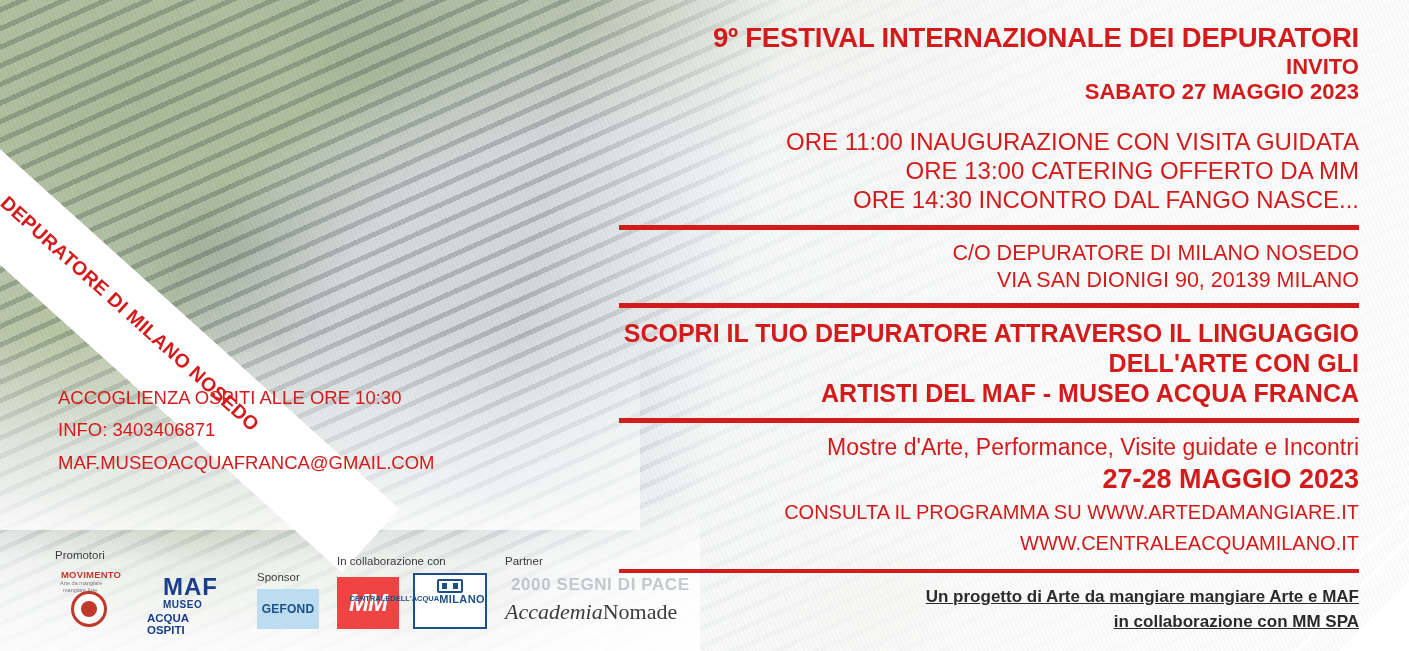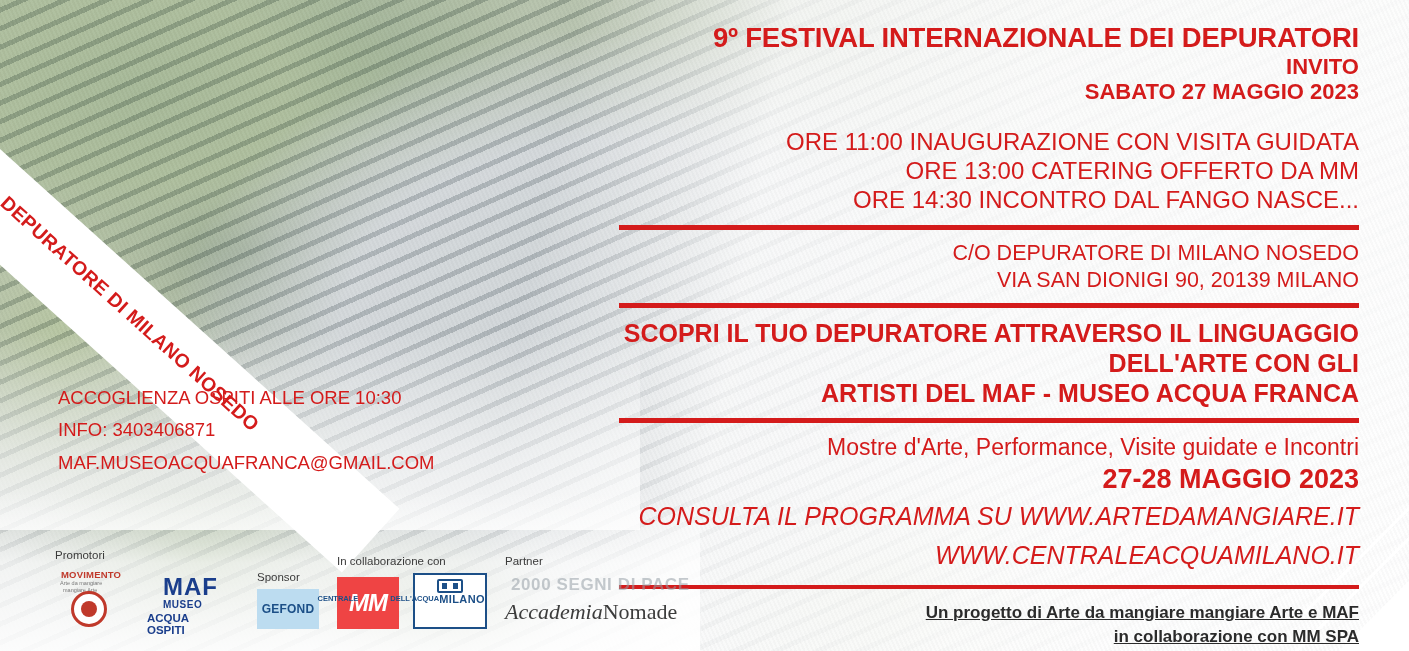--- a/index.html
+++ b/index.html
@@ -125,21 +125,21 @@
   .art-line {
     font-size: 25px; font-weight: 700; line-height: 1.2;
   }
   .events {
     font-size: 23px; font-weight: 400; line-height: 1.3;
   }
   .dates-big {
     font-size: 27px; font-weight: 700; line-height: 1.25;
   }
   .program {
-    font-size: 25px; font-weight: 400; line-height: 1.55; font-style: italic;
+    font-size: 20px; font-weight: 400; line-height: 1.55;
   }
   .credit {
     font-size: 17px; font-weight: 700; line-height: 1.45; color: #2b2b2b;
     margin-top: 12px;
     text-decoration: underline;
   }
 
   
   .left-info {
     position: absolute; left: 58px; top: 382px;
@@ -232,21 +232,21 @@
   }
   .logo-centrale .cc-ico:before {
     content: ""; position: absolute; left: 3px; top: 2px; width: 5px; height: 6px;
     background: #1c4f87;
   }
   .logo-centrale .cc-ico:after {
     content: ""; position: absolute; right: 3px; top: 2px; width: 5px; height: 6px;
     background: #1c4f87;
   }
   .logo-centrale .cc-t1 { font-size: 7.5px; font-weight: 700; color: #1c4f87; line-height: 1.15; }
-  .logo-centrale .cc-t2 { font-size: 7.5px; font-weight: 700; color: #1c4f87; line-height: 1.15; padding-left: 32px; }
+  .logo-centrale .cc-t2 { font-size: 7.5px; font-weight: 700; color: #1c4f87; line-height: 1.15; }
   .logo-centrale .cc-t3 { font-size: 11px; font-weight: 700; color: #1c4f87; line-height: 1.15; letter-spacing: .4px; }
 
   
   .logo-acc { width: 190px; height: 56px; position: relative; }
   .logo-acc .acc-faint {
     position: absolute; top: 2px; left: 6px;
     font-size: 17px; font-weight: 700; color: rgba(150,158,165,0.55);
     letter-spacing: .6px; white-space: nowrap;
   }
   .logo-acc .acc-name {

